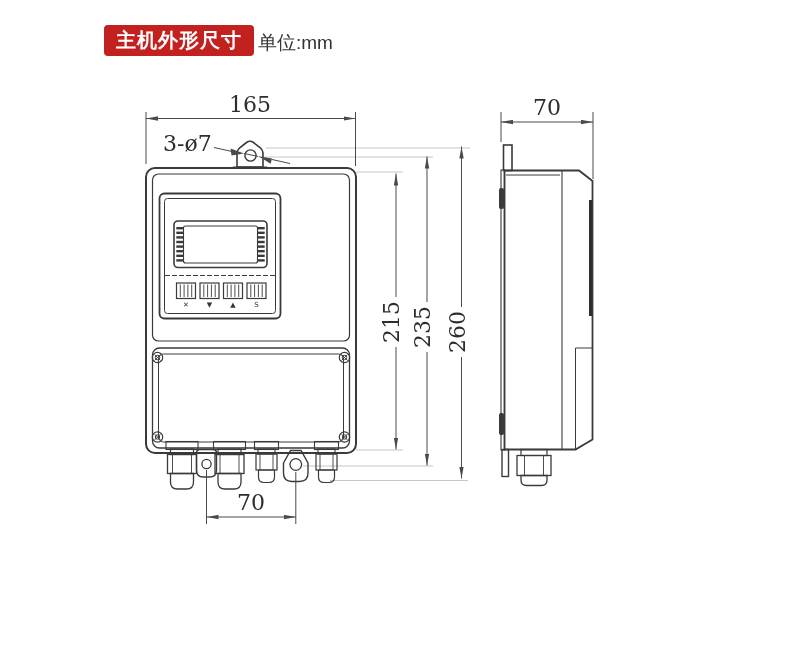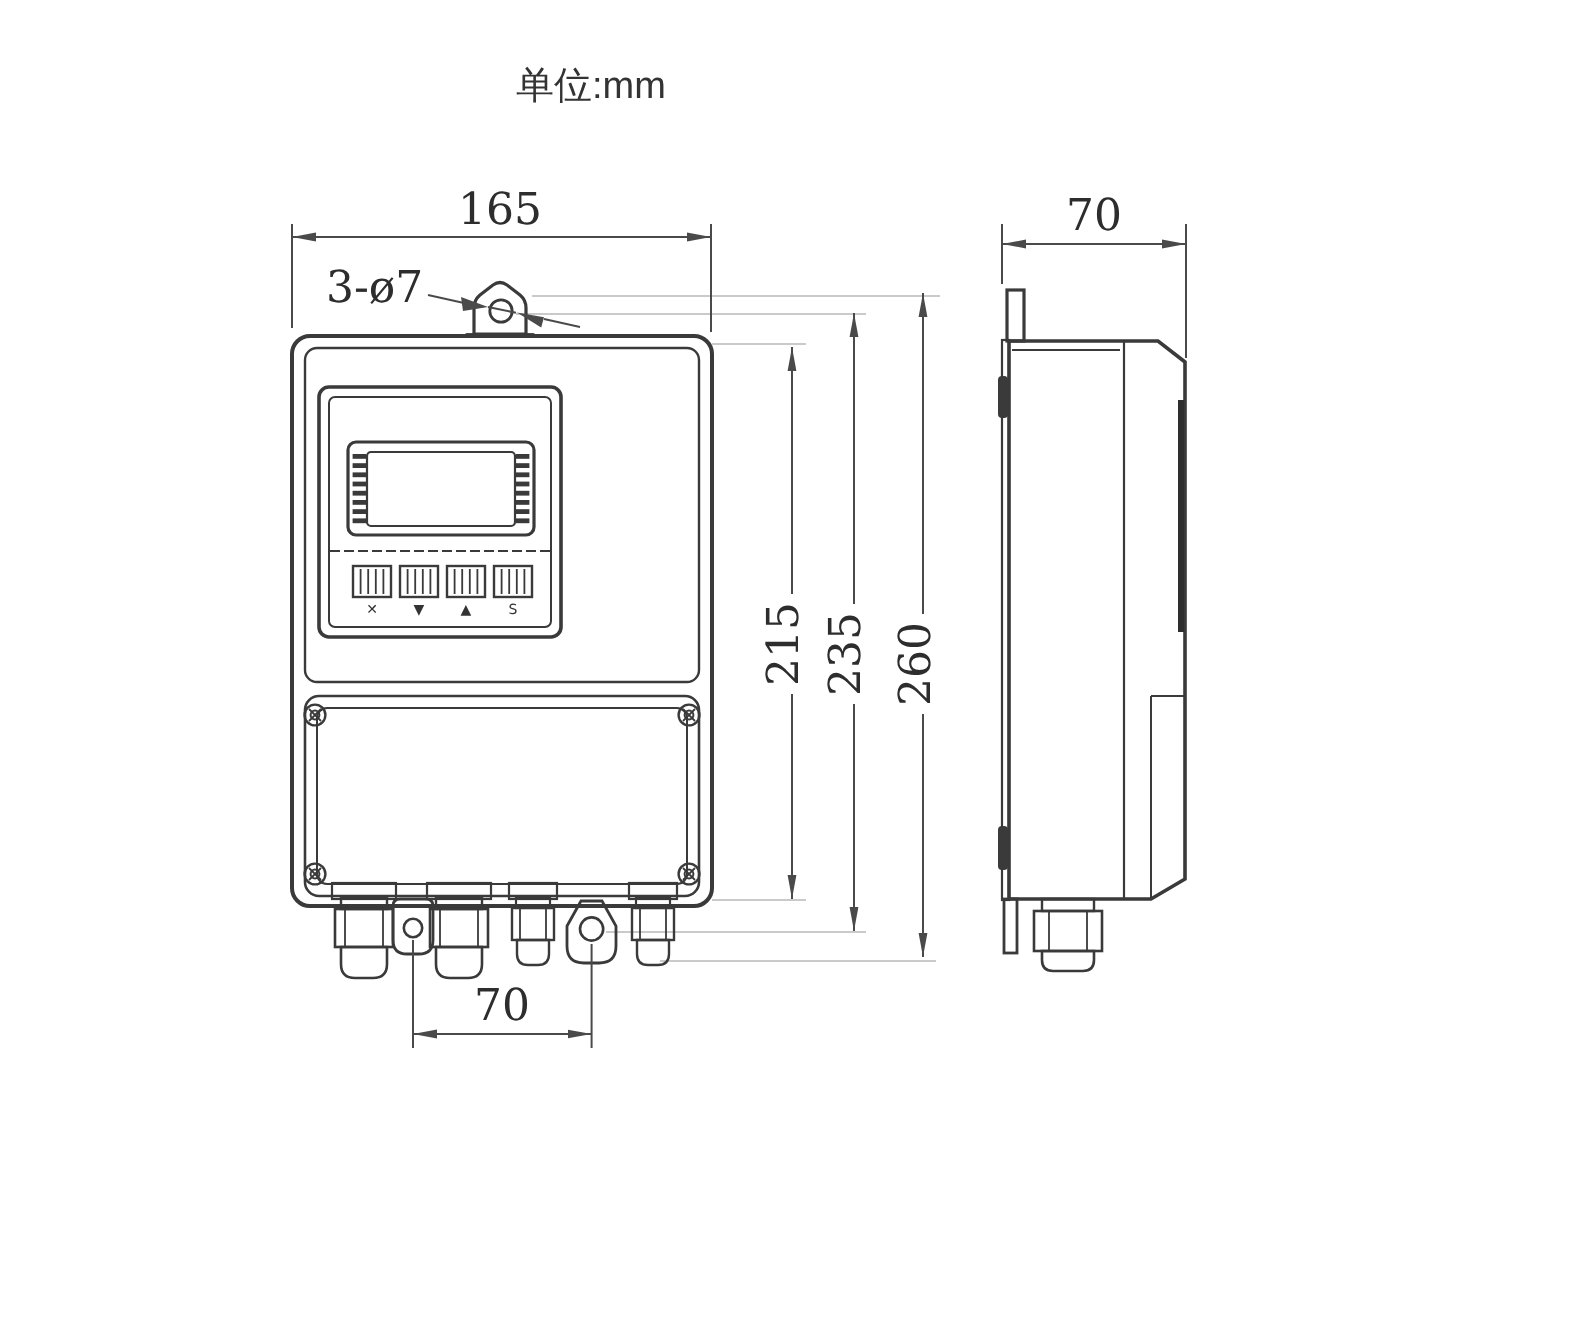--- a/index.html
+++ b/index.html
@@ -27,20 +27,21 @@
   .ln{stroke:#3a3a3a;fill:none;}
   .ln2{stroke:#3a3a3a;stroke-width:2;fill:#fff;}
   .dimln{stroke:#4a4a4a;stroke-width:1;fill:none;}
   .proj{stroke:#b8b8b8;stroke-width:0.8;fill:none;}
 </style>
 </head>
 <body>
 
 <div class="page">
 
+  <div class="badge" style="background:#c2211f">主机外形尺寸</div>
   <div class="unit">单位:mm</div>
 
   <svg width="790" height="663" viewBox="0 0 790 663">
     <defs>
       <marker id="arrE" viewBox="0 0 12 5" refX="12" refY="2.5" markerWidth="12" markerHeight="5" orient="auto" markerUnits="userSpaceOnUse">
         <path d="M12,2.5 L0,0.3 L0,4.7 Z" fill="#4a4a4a"></path>
       </marker>
       <marker id="arrS" viewBox="0 0 12 5" refX="0" refY="2.5" markerWidth="12" markerHeight="5" orient="auto" markerUnits="userSpaceOnUse">
         <path d="M0,2.5 L12,0.3 L12,4.7 Z" fill="#4a4a4a"></path>
       </marker>

